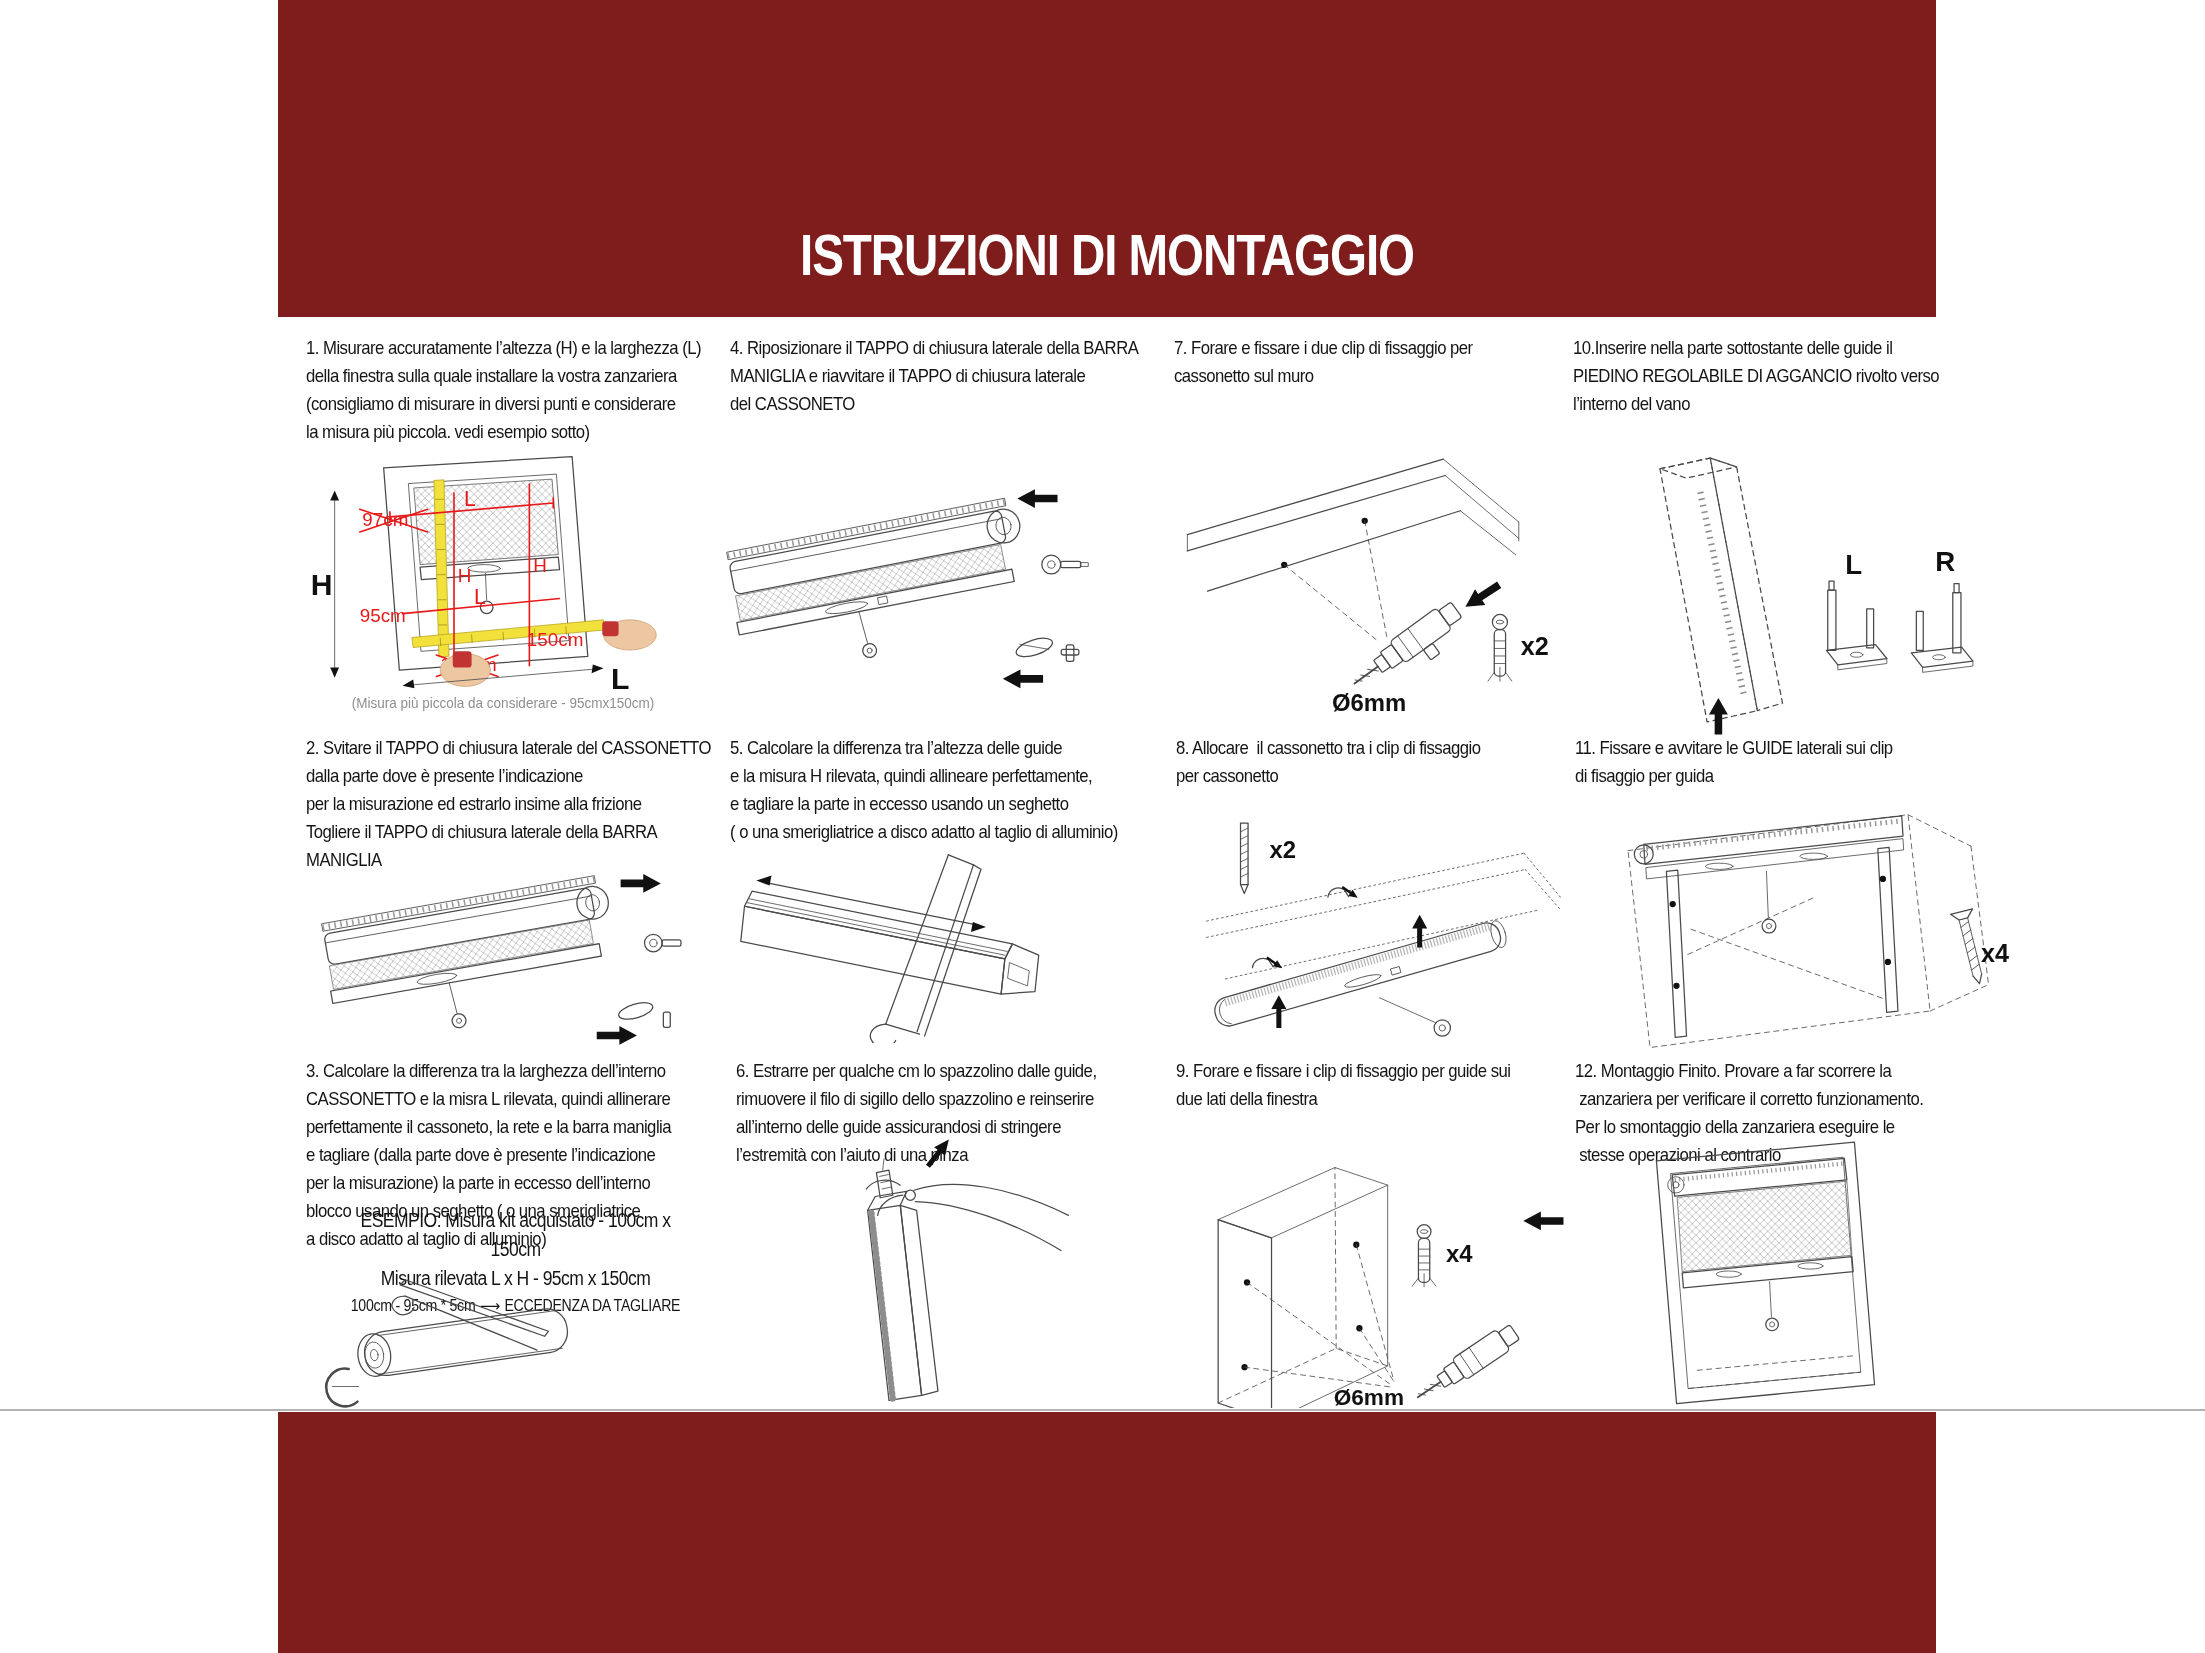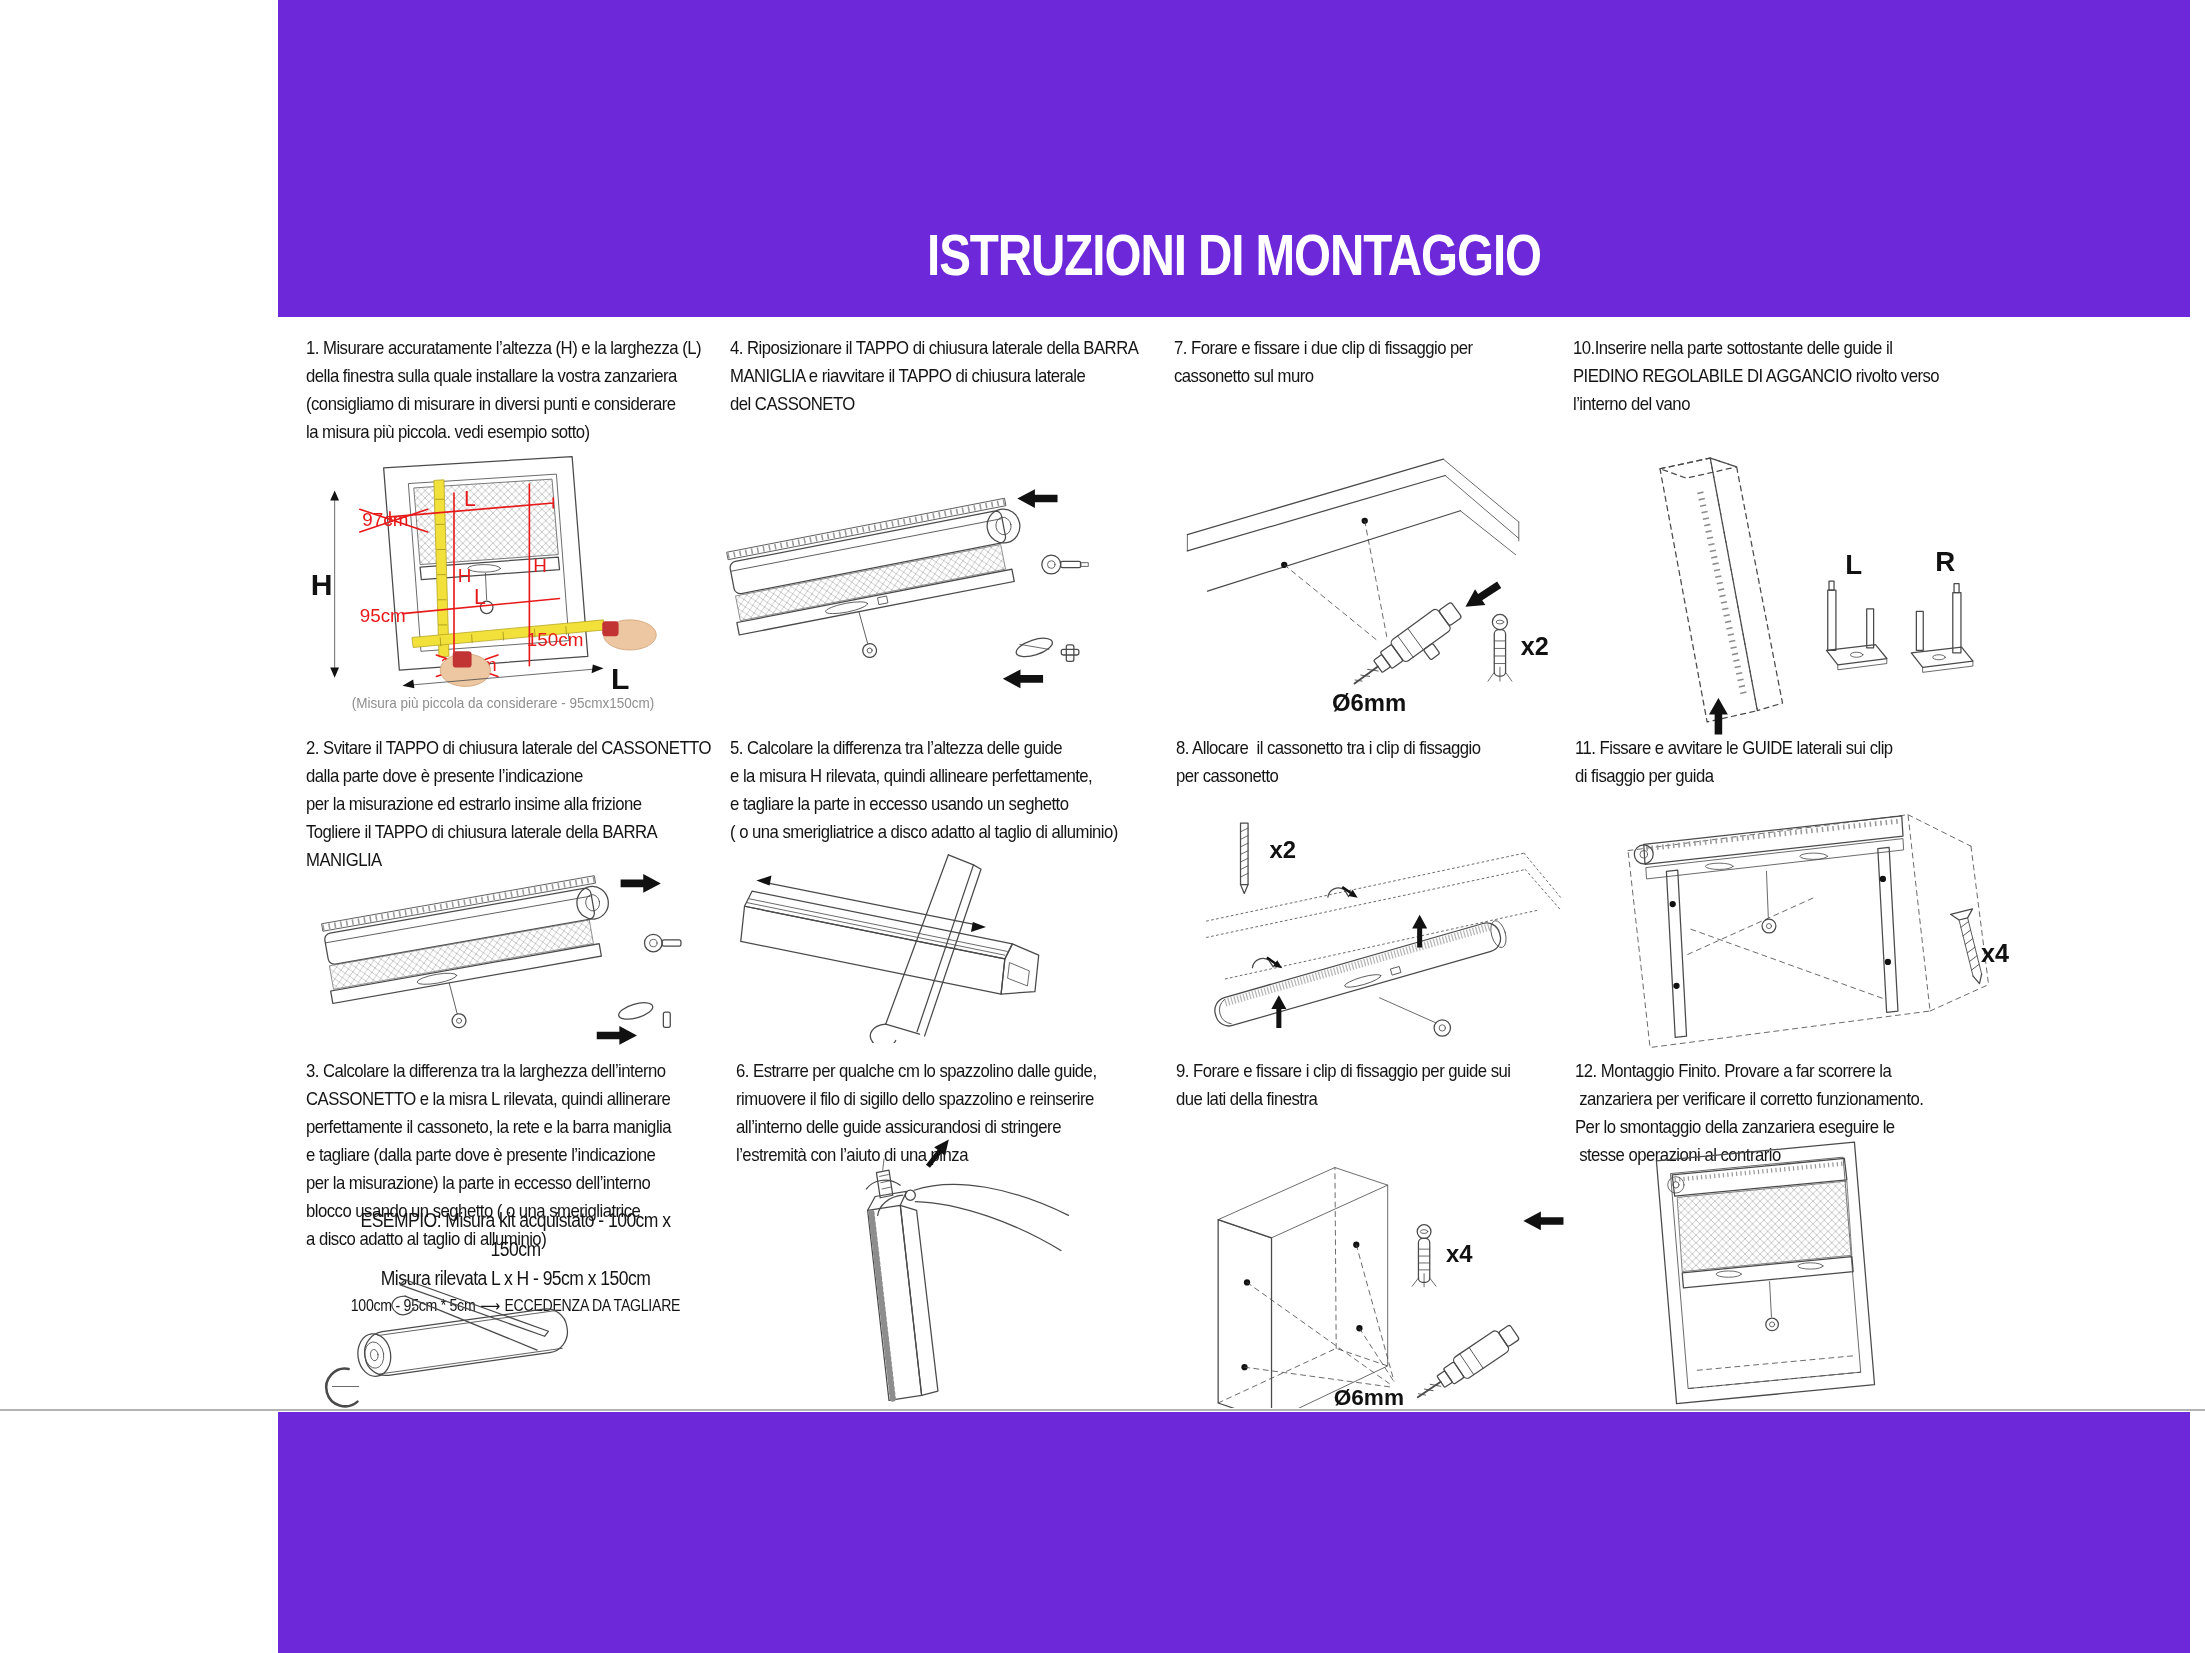--- a/index.html
+++ b/index.html
@@ -1,18 +1,18 @@
 <!DOCTYPE html>
 <html style="font-size:10px"><head>
 <meta charset="utf-8">
 <style>
   html,body{margin:0;padding:0;background:#ffffff;}
   .page{position:relative;width:2205px;height:1654px;background:#ffffff;overflow:hidden;
         font-family:"Liberation Sans",sans-serif;color:#141414;}
-  .band{position:absolute;left:278px;width:1912px;background:#6d28d9;}
+  .band{position:absolute;left:278px;width:1658px;background:#7f1d1d;}
   .band-top{top:0;height:317px;}
   .band-bottom{top:1412px;height:242px;}
   .divider{position:absolute;left:0;top:1409px;width:2205px;height:1.9px;background:#b3b3b3;}
   .title{position:absolute;left:0;top:221px;width:100%;text-align:center;color:#ffffff;
          font-size:58px;font-weight:700;letter-spacing:-1.3px;transform:scaleX(.82);
          transform-origin:center top;white-space:nowrap;}
   .step-text{position:absolute;font-size:19px;line-height:28px;letter-spacing:-0.6px;
              transform:scaleX(.88);transform-origin:0 0;white-space:pre-wrap;color:#141414;}
   .fig{position:absolute;}
   .caption{position:absolute;font-size:15px;color:#8f8f8f;text-align:center;

